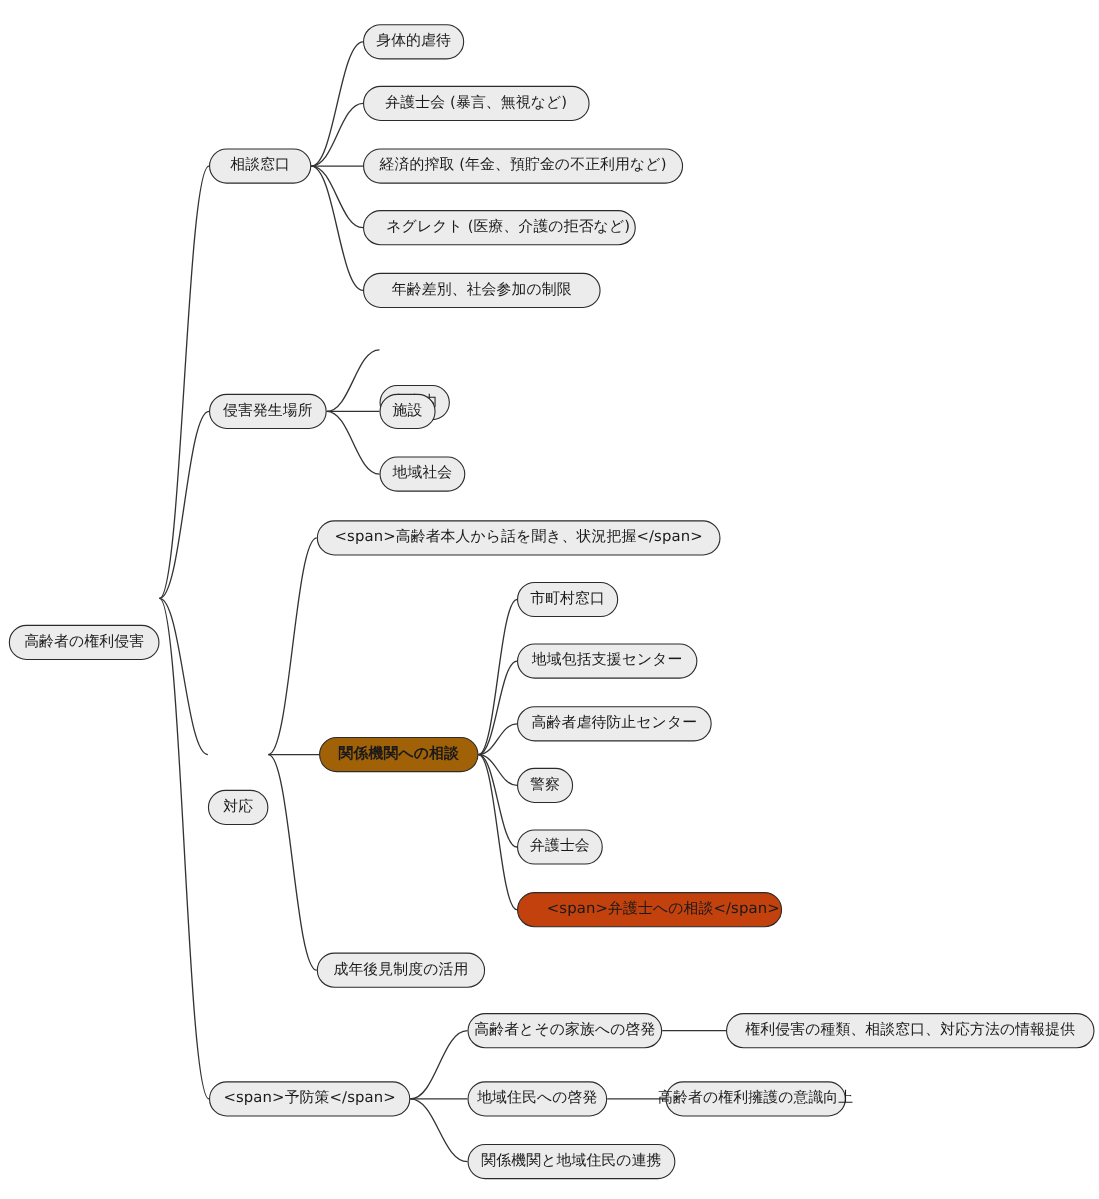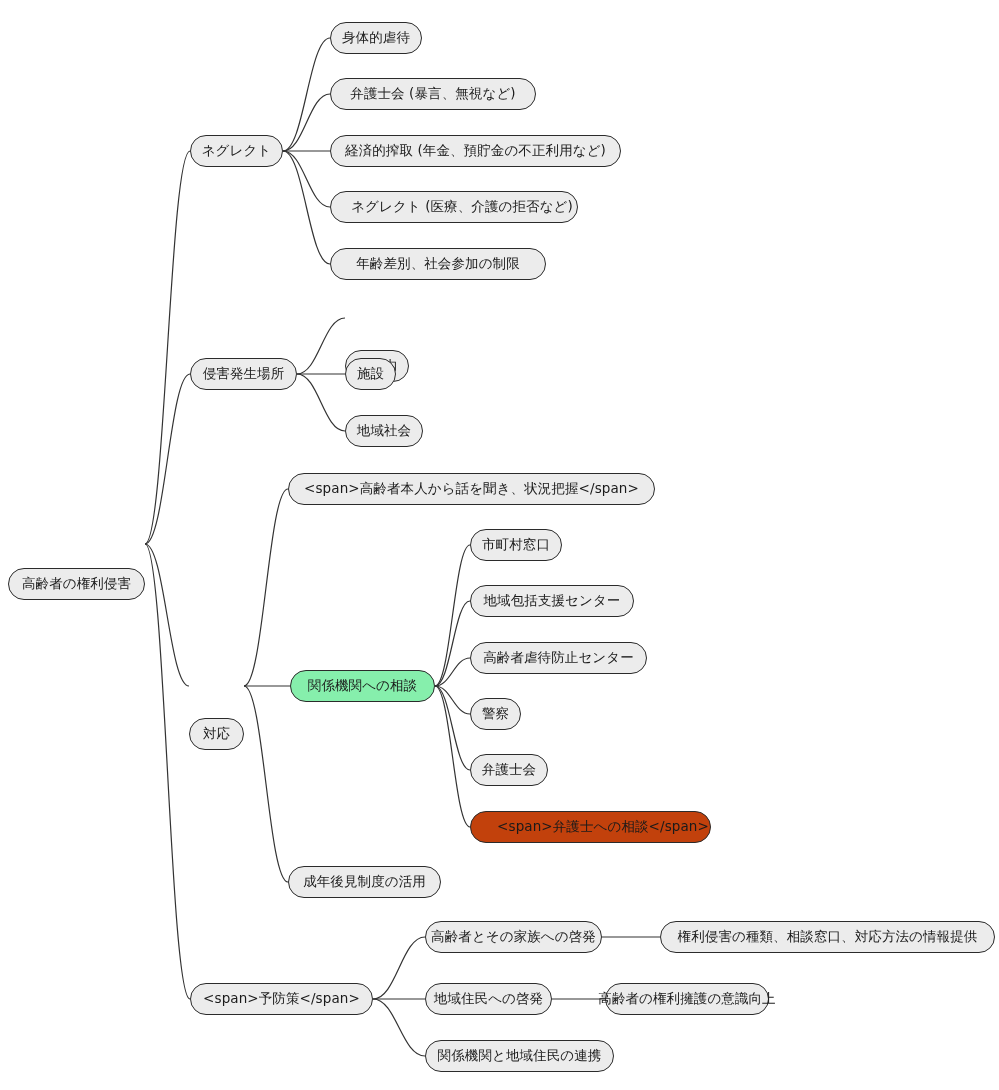--- a/index.html
+++ b/index.html
@@ -67,33 +67,33 @@
       <path d="M 435 686 C 450.75 686, 454.25 770, 470 770" fill="none" stroke="#333333" stroke-width="1.2"></path>
       <path d="M 435 686 C 450.75 686, 454.25 827, 470 827" fill="none" stroke="#333333" stroke-width="1.2"></path>
       <path d="M 373 999 C 396.4 999, 401.6 937, 425 937" fill="none" stroke="#333333" stroke-width="1.2"></path>
       <path d="M 373 999 C 396.4 999, 401.6 999, 425 999" fill="none" stroke="#333333" stroke-width="1.2"></path>
       <path d="M 373 999 C 396.4 999, 401.6 1056, 425 1056" fill="none" stroke="#333333" stroke-width="1.2"></path>
       <path d="M 602 937 C 628.1 937, 633.9 937, 660 937" fill="none" stroke="#333333" stroke-width="1.2"></path>
       <path d="M 552 999 C 575.85 999, 581.15 999, 605 999" fill="none" stroke="#333333" stroke-width="1.2"></path>
     </svg>
   <div id="node-layer">
       <div class="node" style="left: 8px; top: 528px; width: 137px; background: rgb(236, 236, 236); border-color: rgb(43, 43, 43); margin-top: 40px;">高齢者の権利侵害</div>
-      <div class="node" style="left: 190px; top: 135px; width: 93px; background: rgb(236, 236, 236); border-color: rgb(43, 43, 43);">ネグレクト</div>
+      <div class="node" style="left: 190px; top: 135px; width: 93px; background: rgb(236, 236, 236); border-color: rgb(43, 43, 43);">相談窓口</div>
       <div class="node" style="left: 330px; top: 22px; width: 92px; background: rgb(236, 236, 236); border-color: rgb(43, 43, 43);">身体的虐待</div>
       <div class="node" style="left: 330px; top: 78px; width: 206px; background: rgb(236, 236, 236); border-color: rgb(43, 43, 43);">弁護士会 (暴言、無視など)</div>
       <div class="node" style="left: 330px; top: 135px; width: 291px; background: rgb(236, 236, 236); border-color: rgb(43, 43, 43);">経済的搾取 (年金、預貯金の不正利用など)</div>
       <div class="node" style="left: 330px; top: 191px; width: 248px; background: rgb(236, 236, 236); border-color: rgb(43, 43, 43); padding-left: 27px;">ネグレクト (医療、介護の拒否など)</div>
       <div class="node" style="left: 330px; top: 248px; width: 216px; background: rgb(236, 236, 236); border-color: rgb(43, 43, 43);">年齢差別、社会参加の制限</div>
       <div class="node" style="left: 190px; top: 358px; width: 107px; background: rgb(236, 236, 236); border-color: rgb(43, 43, 43);">侵害発生場所</div>
       <div class="node" style="left: 345px; top: 302px; width: 64px; background: rgb(236, 236, 236); border-color: rgb(43, 43, 43); margin-top: 48px;">家庭内</div>
       <div class="node" style="left: 345px; top: 358px; width: 51px; background: rgb(236, 236, 236); border-color: rgb(43, 43, 43);">施設</div>
       <div class="node" style="left: 345px; top: 415px; width: 78px; background: rgb(236, 236, 236); border-color: rgb(43, 43, 43);">地域社会</div>
       <div class="node" style="left: 189px; top: 670px; width: 55px; background: rgb(236, 236, 236); border-color: rgb(43, 43, 43); margin-top: 48px;">対応</div>
       <div class="node" style="left: 288px; top: 473px; width: 367px; background: rgb(236, 236, 236); border-color: rgb(43, 43, 43);">&lt;span&gt;高齢者本人から話を聞き、状況把握&lt;/span&gt;</div>
-      <div class="node" style="left: 290px; top: 670px; width: 145px; background: #86efac; border-color: rgb(43, 43, 43);">関係機関への相談</div>
+      <div class="node" style="left: 290px; top: 670px; width: 145px; background: #a16207; border-color: rgb(43, 43, 43); font-weight: bold;">関係機関への相談</div>
       <div class="node" style="left: 470px; top: 529px; width: 92px; background: rgb(236, 236, 236); border-color: rgb(43, 43, 43);">市町村窓口</div>
       <div class="node" style="left: 470px; top: 585px; width: 164px; background: rgb(236, 236, 236); border-color: rgb(43, 43, 43);">地域包括支援センター</div>
       <div class="node" style="left: 470px; top: 642px; width: 177px; background: rgb(236, 236, 236); border-color: rgb(43, 43, 43);">高齢者虐待防止センター</div>
       <div class="node" style="left: 470px; top: 698px; width: 51px; background: rgb(236, 236, 236); border-color: rgb(43, 43, 43);">警察</div>
       <div class="node" style="left: 470px; top: 754px; width: 78px; background: rgb(236, 236, 236); border-color: rgb(43, 43, 43);">弁護士会</div>
       <div class="node" style="left: 470px; top: 811px; width: 241px; background: #c2410c; border-color: rgb(43, 43, 43); padding-left: 36px;">&lt;span&gt;弁護士への相談&lt;/span&gt;</div>
       <div class="node" style="left: 288px; top: 866px; width: 153px; background: rgb(236, 236, 236); border-color: rgb(43, 43, 43);">成年後見制度の活用</div>
       <div class="node" style="left: 190px; top: 983px; width: 183px; background: rgb(236, 236, 236); border-color: rgb(43, 43, 43);">&lt;span&gt;予防策&lt;/span&gt;</div>
       <div class="node" style="left: 425px; top: 921px; width: 177px; background: rgb(236, 236, 236); border-color: rgb(43, 43, 43);">高齢者とその家族への啓発</div>
       <div class="node" style="left: 660px; top: 921px; width: 335px; background: rgb(236, 236, 236); border-color: rgb(43, 43, 43);">権利侵害の種類、相談窓口、対応方法の情報提供</div>

